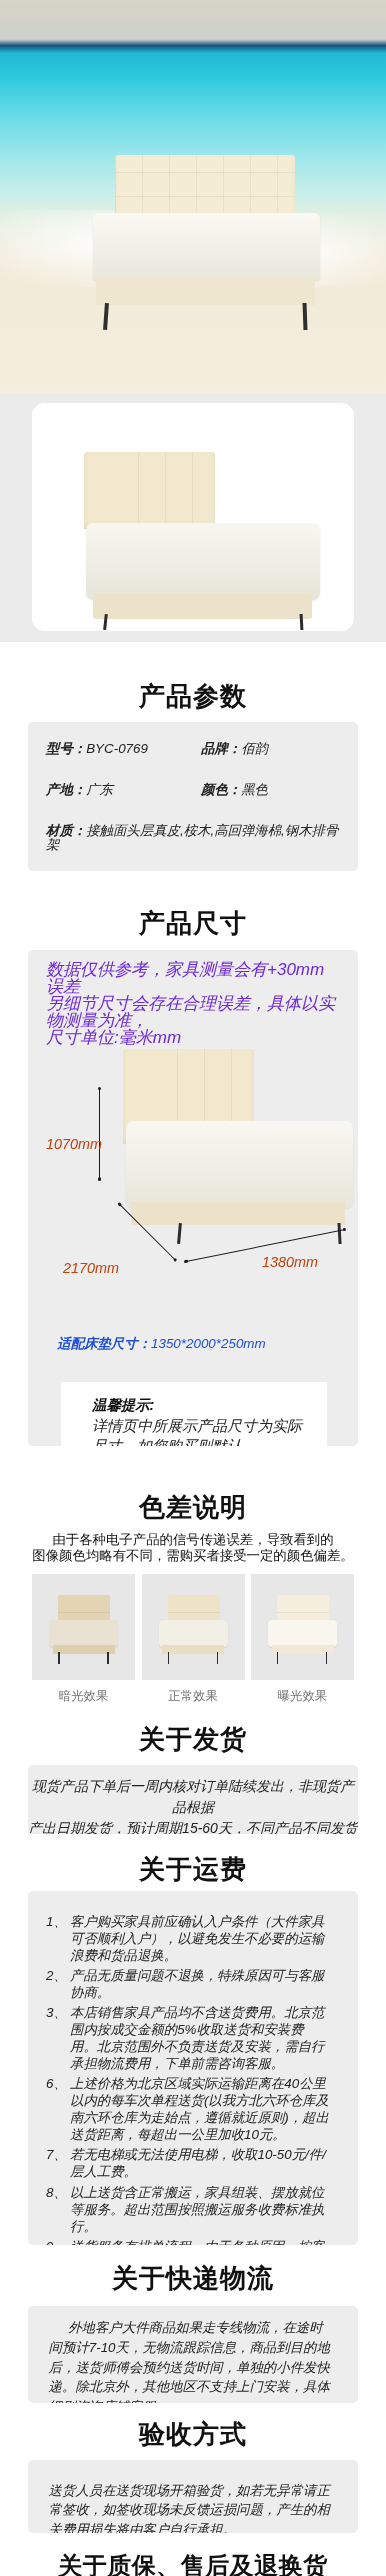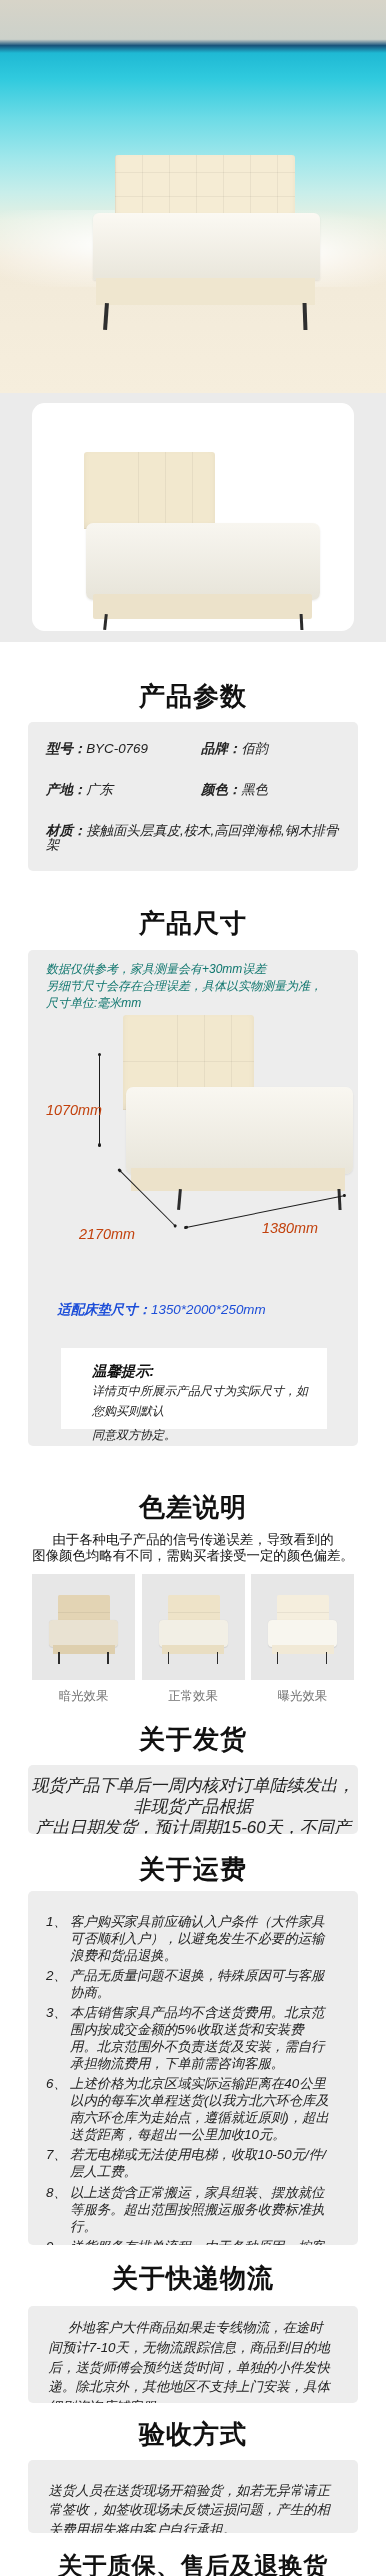--- a/index.html
+++ b/index.html
@@ -62,46 +62,46 @@
   .panel p { margin:0; }
 
   
   .params-panel { margin-top:13px; height:149px; padding:19.6px 15.5px 0 18px; }
   .p-grid { display:grid; grid-template-columns:155px 1fr; row-gap:28px; font-size:13.4px; line-height:13.4px; color:#222; }
   .p-span { grid-column:1 / span 2; }
   .p-label { font-weight:bold; }
 
   
   .size-panel { margin-top:14.4px; height:496px; padding:10.3px 18px 0; position:relative; }
-  .note { font-size:12px; line-height:17px; color:#0f766e; }
+  .note { font-size:17px; line-height:17px; color:#6d28d9; }
   .diagram { position:relative; height:227px; margin-top:6.2px; }
   .dg-headboard { left:77px; top:-2.6px; width:131px; height:95px; border-radius:3.1px 3.1px 0 0; background-color:#f2e8ce; }
   .dg-mattress { left:80px; top:69px; width:227px; height:87px; border-radius:7.2px;
     background:linear-gradient(180deg,#f9f7f1,#e8e5da); box-shadow:0 1px 2.1px rgba(0,0,0,.08); }
   .dg-base { left:85px; top:150px; width:214px; height:23px; background:#ece2ca; }
   .dg-leg { top:171px; width:3.1px; height:20.6px; background:#2c2c2c; }
   .dg-leg.l { left:132px; transform:rotate(5deg); }
   .dg-leg.r { left:292px; transform:rotate(-3deg); }
   .dim { position:absolute; background:#1c1c1c; }
   .dim::before, .dim::after { content:""; position:absolute; width:3.6px; height:3.6px; border-radius:50%; background:#1c1c1c; }
   .dim-v { left:53px; top:37px; width:1px; height:90px; }
   .dim-v::before { left:-1.3px; top:-2.1px; } .dim-v::after { left:-1.3px; bottom:-2.1px; }
   .dim-h { height:1px; transform-origin:0 0; }
   .dim-h::before { left:-2.1px; top:-1.3px; } .dim-h::after { right:-2.1px; top:-1.3px; }
   .dim-d1 { left:74px; top:152px; width:78px; transform:rotate(45deg); }
   .dim-d2 { left:140px; top:209px; width:161px; transform:rotate(-11.4deg); }
   .dim-label { position:absolute; font-size:14.4px; color:#c2410c; font-weight:500; }
   .lbl-h { left:0; top:84px; width:49px; text-align:right; }
-  .lbl-l { left:33px; top:208px; }
+  .lbl-l { left:17px; top:208px; }
   .lbl-w { left:216px; top:202px; }
   .mattress-line { margin-top:58px !important; font-size:13.4px; line-height:13.4px; padding-left:11.3px; color:#1d4ed8; }
   .mattress-line .m-label { font-weight:bold; }
   .tip-box { width:266px; height:81px; margin:32px 0 0 15px; background:#ffffff; box-sizing:border-box; padding:15.5px 15.5px 0 31px; }
   .tip-title { font-size:14.4px; font-weight:bold; color:#111; line-height:14.4px; }
-  .tip-text { font-size:12px; line-height:19.6px; color:#222; margin-top:4.1px !important; }
+  .tip-text { font-size:15px; line-height:19.6px; color:#222; margin-top:4.1px !important; }
 
   
   .center-desc { margin:0; text-align:center; font-size:13.4px; line-height:16px; color:#111; font-weight:500; }
   .tiles, .tile-labels { width:330px; margin:0 auto; padding:0 4.1px; box-sizing:border-box;
     display:flex; justify-content:space-between; }
   .tile { position:relative; width:103px; height:106px; background:#e7e7e7; overflow:hidden; }
   .m-head { left:26px; top:20.6px; width:52px; height:28px; border-radius:1.5px 1.5px 0 0;
     background-image:repeating-linear-gradient(90deg, rgba(0,0,0,.06) 0 0.5px, transparent 0.5px 13px),
                      repeating-linear-gradient(0deg, rgba(0,0,0,.06) 0 0.5px, transparent 0.5px 10.3px); }
   .m-matt { left:17px; top:46px; width:69px; height:27px; border-radius:4.1px; box-shadow:0 0.5px 1px rgba(0,0,0,.1); }
@@ -109,21 +109,21 @@
   .m-leg { top:78px; width:1.5px; height:11.3px; background:#2c2c2c; }
   .m-leg.l { left:26px; } .m-leg.r { left:75px; }
   .t1 .m-head { background-color:#e3d4b4; } .t1 .m-matt { background:#e9e2d2; } .t1 .m-base { background:#decfae; }
   .t2 .m-head { background-color:#eee3c8; } .t2 .m-matt { background:#f2efe5; } .t2 .m-base { background:#e9dec2; }
   .t3 .m-head { background-color:#f5eedd; } .t3 .m-matt { background:#f8f6ef; } .t3 .m-base { background:#f1e9d6; }
   .tile-labels { margin-top:7.7px; }
   .tile-labels span { width:103px; text-align:center; font-size:12.4px; color:#737373; }
 
   
   .dispatch-panel { margin-top:13px; height:69px; padding-top:11.3px; text-align:center;
-    font-size:17px; line-height:20.6px; color:#222; }
+    font-size:14px; line-height:20.6px; color:#222; }
 
   
   .freight-panel { margin-top:9.3px; height:354px; padding:21.6px 28px 0 18px; }
   .f-item { display:flex; font-size:13.4px; line-height:17px; color:#222; margin-bottom:3.1px; }
   .f-num { width:24px; flex:none; }
   .f-text { flex:1; }
 
   
   .logistics-panel { margin-top:15px; height:97px; padding:12.4px 26px 0 20.6px; }
   .acceptance-panel { margin-top:13px; height:73px; padding:20.6px 26px 0 20.6px; }

